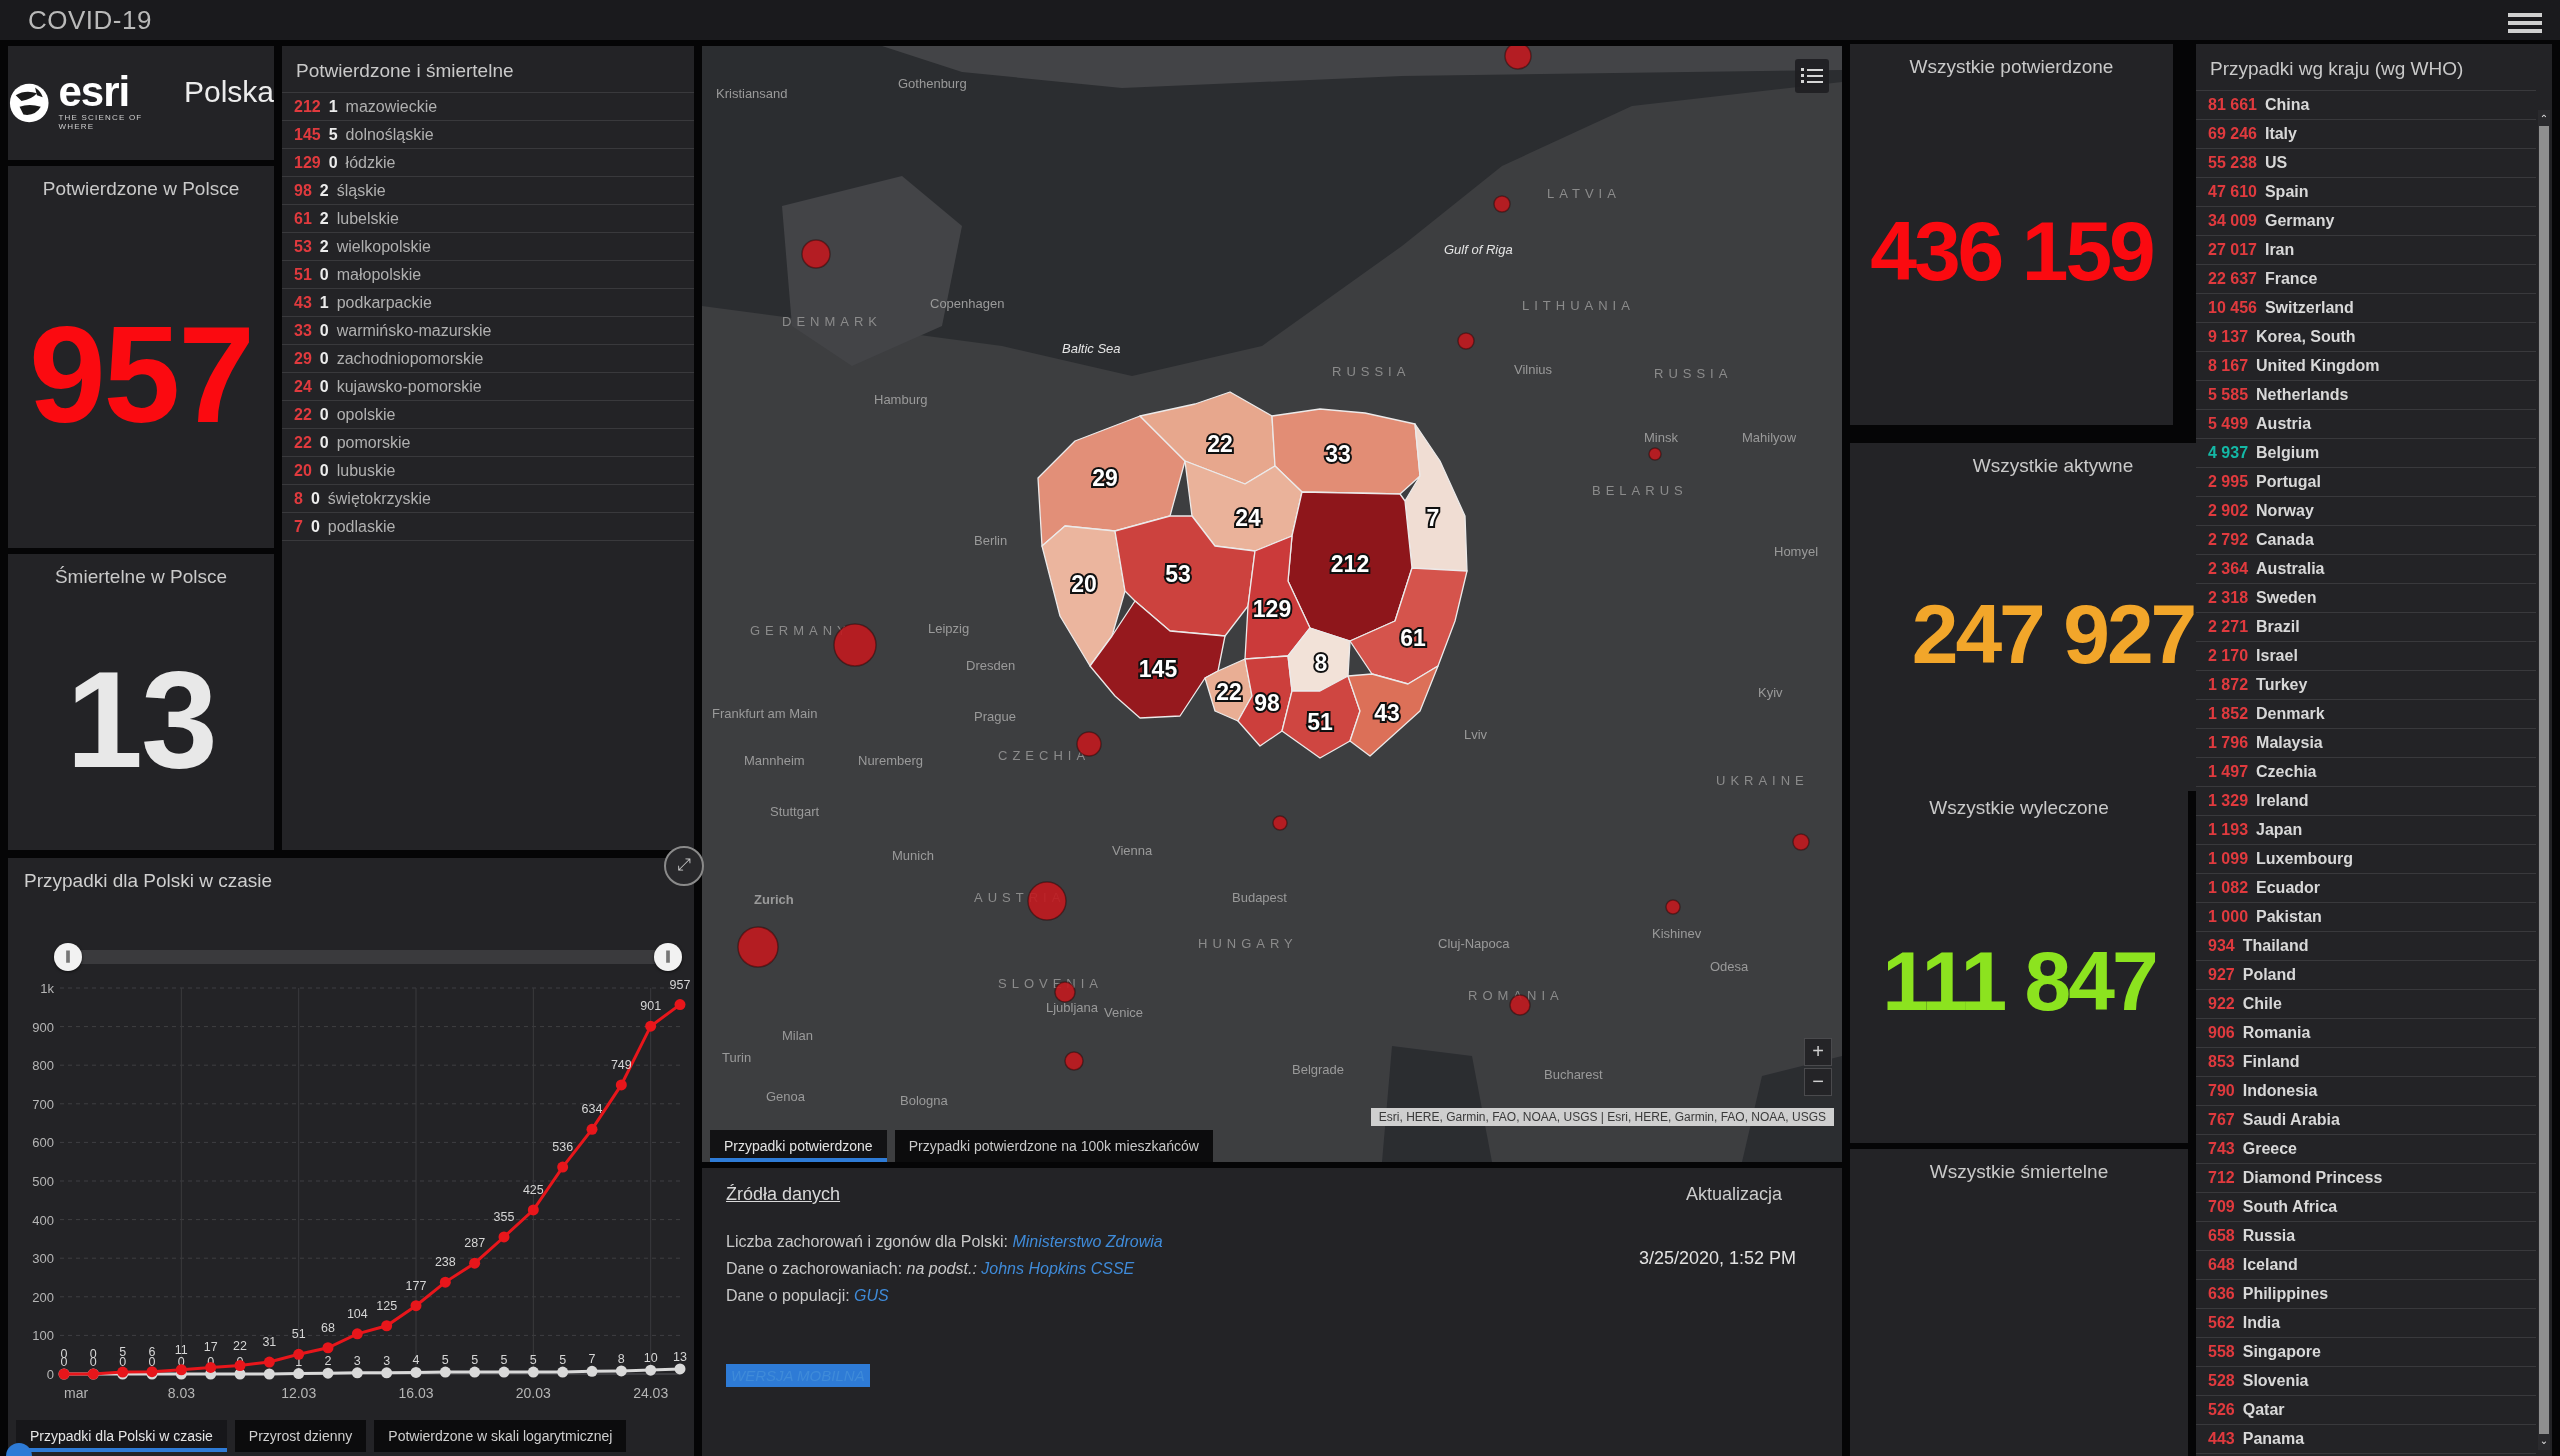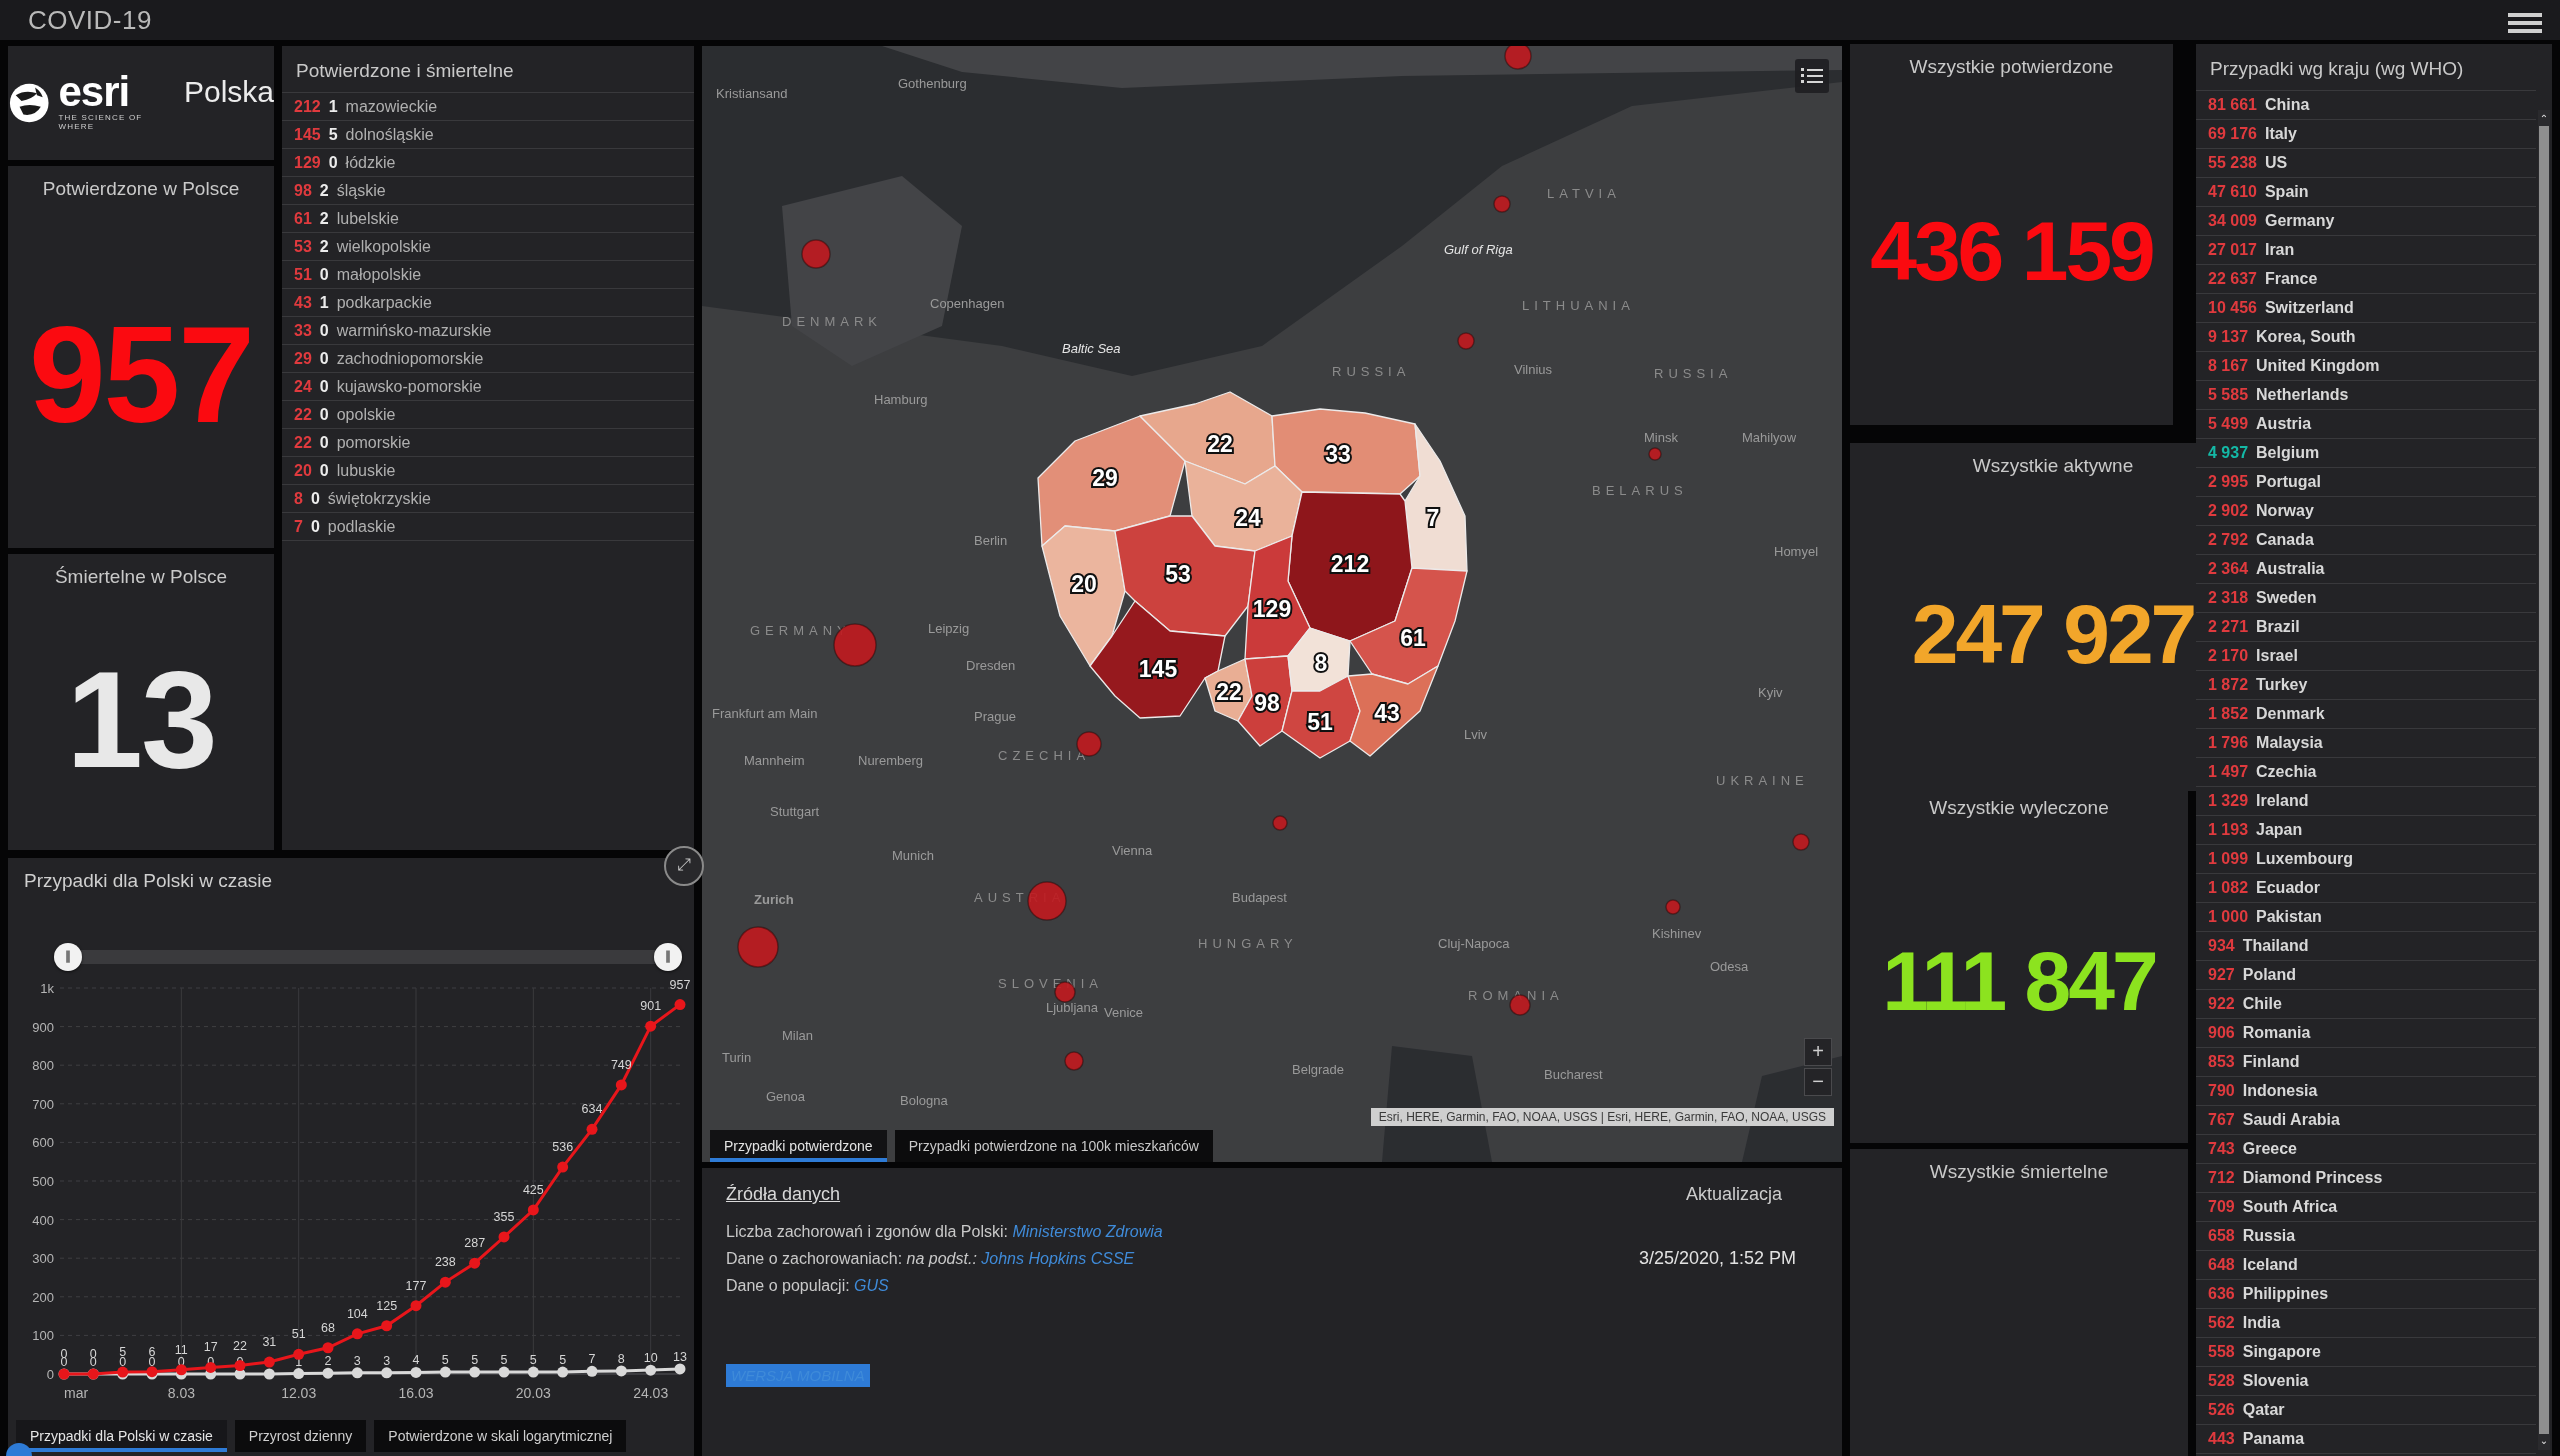--- a/index.html
+++ b/index.html
@@ -66,21 +66,21 @@
   #mapzoom div{height:26px;background:#242427;border:1px solid #4a4a4d;color:#cfcfcf;
     text-align:center;line-height:25px;font-size:20px;}
   #attribution{position:absolute;right:8px;bottom:36px;background:#cfcfcf;color:#3a3a3a;
     font-size:12px;padding:2px 8px;z-index:6;}
   #maptabs{position:absolute;left:8px;bottom:0;display:flex;gap:8px;z-index:6;}
   .mtab{background:#0c0c0d;color:#c9c9c9;font-size:14px;padding:8px 14px;white-space:nowrap;}
   .mtab.active{background:#121214;color:#e3e3e3;border-bottom:4px solid #2e7bd6;padding-bottom:4px;}
   
   #sources{left:702px;top:1168px;width:1140px;height:288px;font-size:16px;color:#c9c9c9;}
   #sources .head{position:absolute;left:24px;top:16px;font-size:18px;color:#d9d9d9;text-decoration:underline;}
-  #sources .lines{position:absolute;left:24px;top:50px;line-height:27px;}
+  #sources .lines{position:absolute;left:24px;top:60px;line-height:27px;}
   #sources a{color:#3f8bd9;font-style:italic;text-decoration:none;}
   #sources .em{font-style:italic;}
   #mobilelink{position:absolute;left:24px;top:196px;background:#2e7bd6;color:#dcedff;font-size:15px;
     padding:3px 5px;text-decoration:underline;}
   #updhead{position:absolute;right:60px;top:16px;font-size:18px;color:#cccccc;}
   #updval{position:absolute;right:46px;top:80px;font-size:18px;color:#e2e2e2;}
 </style>
 </head>
 <body>
 
@@ -530,21 +530,21 @@
 </div>
 
 <div class="panel" style="left:2196px;top:44px;width:356px;height:1412px;overflow:hidden">
   <div class="listtitle">Przypadki wg kraju (wg WHO)</div>
   <div class="rows" id="crows" style="margin-right:16px">
       <div class="crow">
         <span class="cnum" style="color: rgb(224, 58, 62);">81 661</span>
         <span class="cname">China</span>
       </div>
       <div class="crow">
-        <span class="cnum" style="color: rgb(224, 58, 62);">69 176</span>
+        <span class="cnum" style="color: rgb(224, 58, 62);">69 246</span>
         <span class="cname">Italy</span>
       </div>
       <div class="crow">
         <span class="cnum" style="color: rgb(224, 58, 62);">55 238</span>
         <span class="cname">US</span>
       </div>
       <div class="crow">
         <span class="cnum" style="color: rgb(224, 58, 62);">47 610</span>
         <span class="cname">Spain</span>
       </div>

